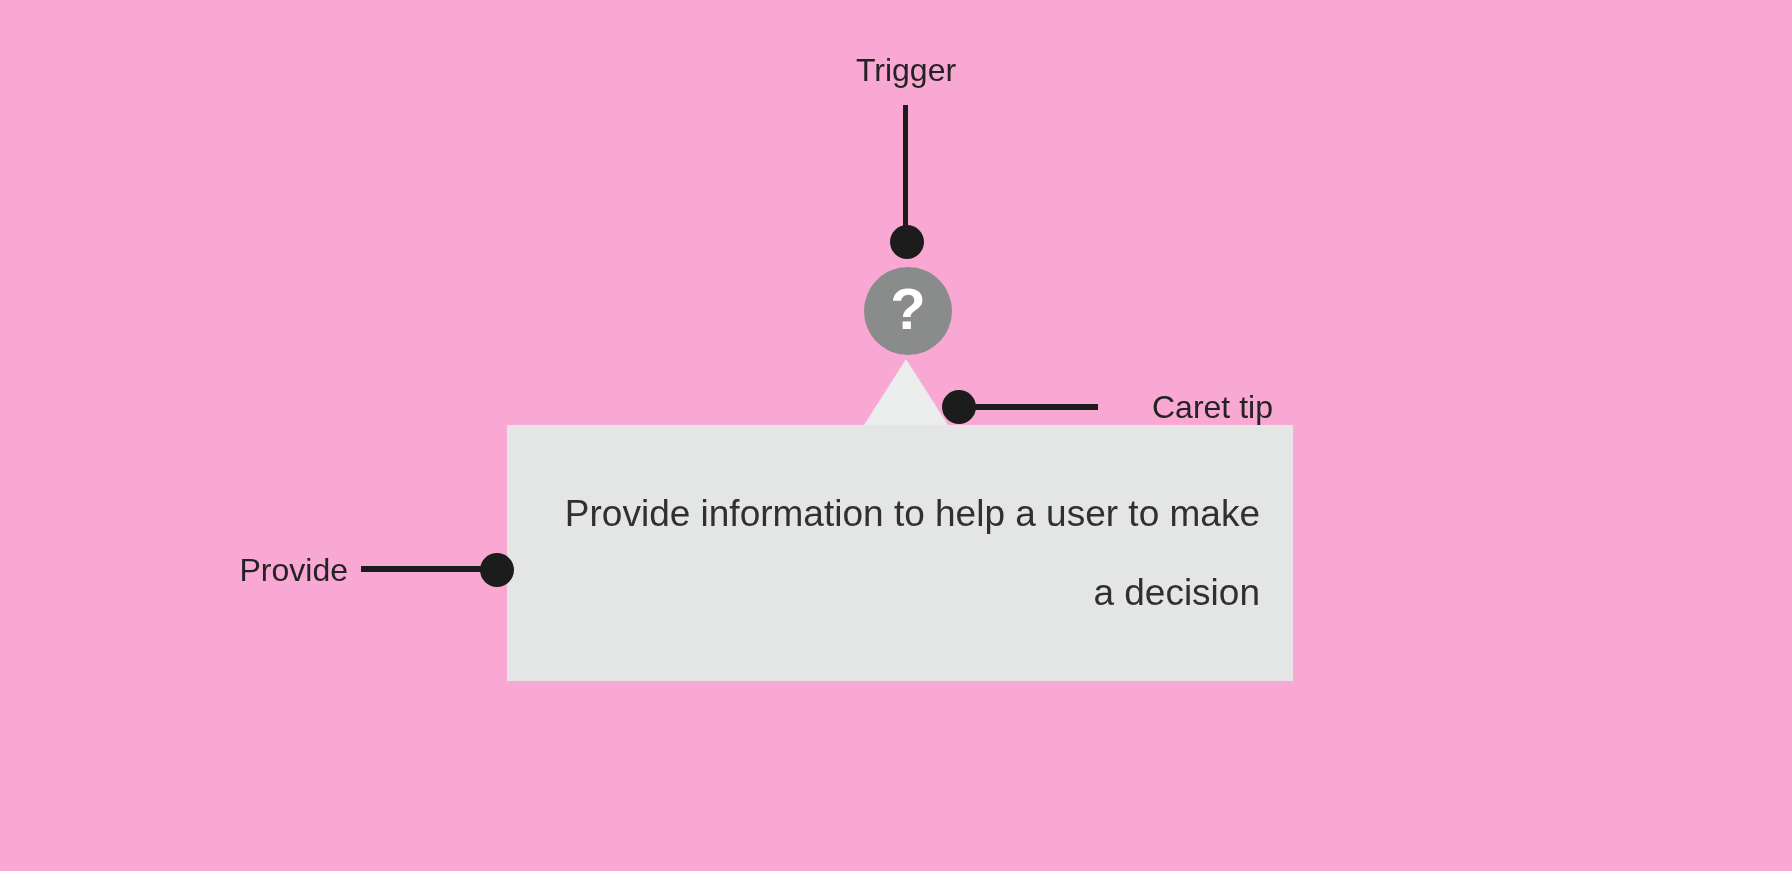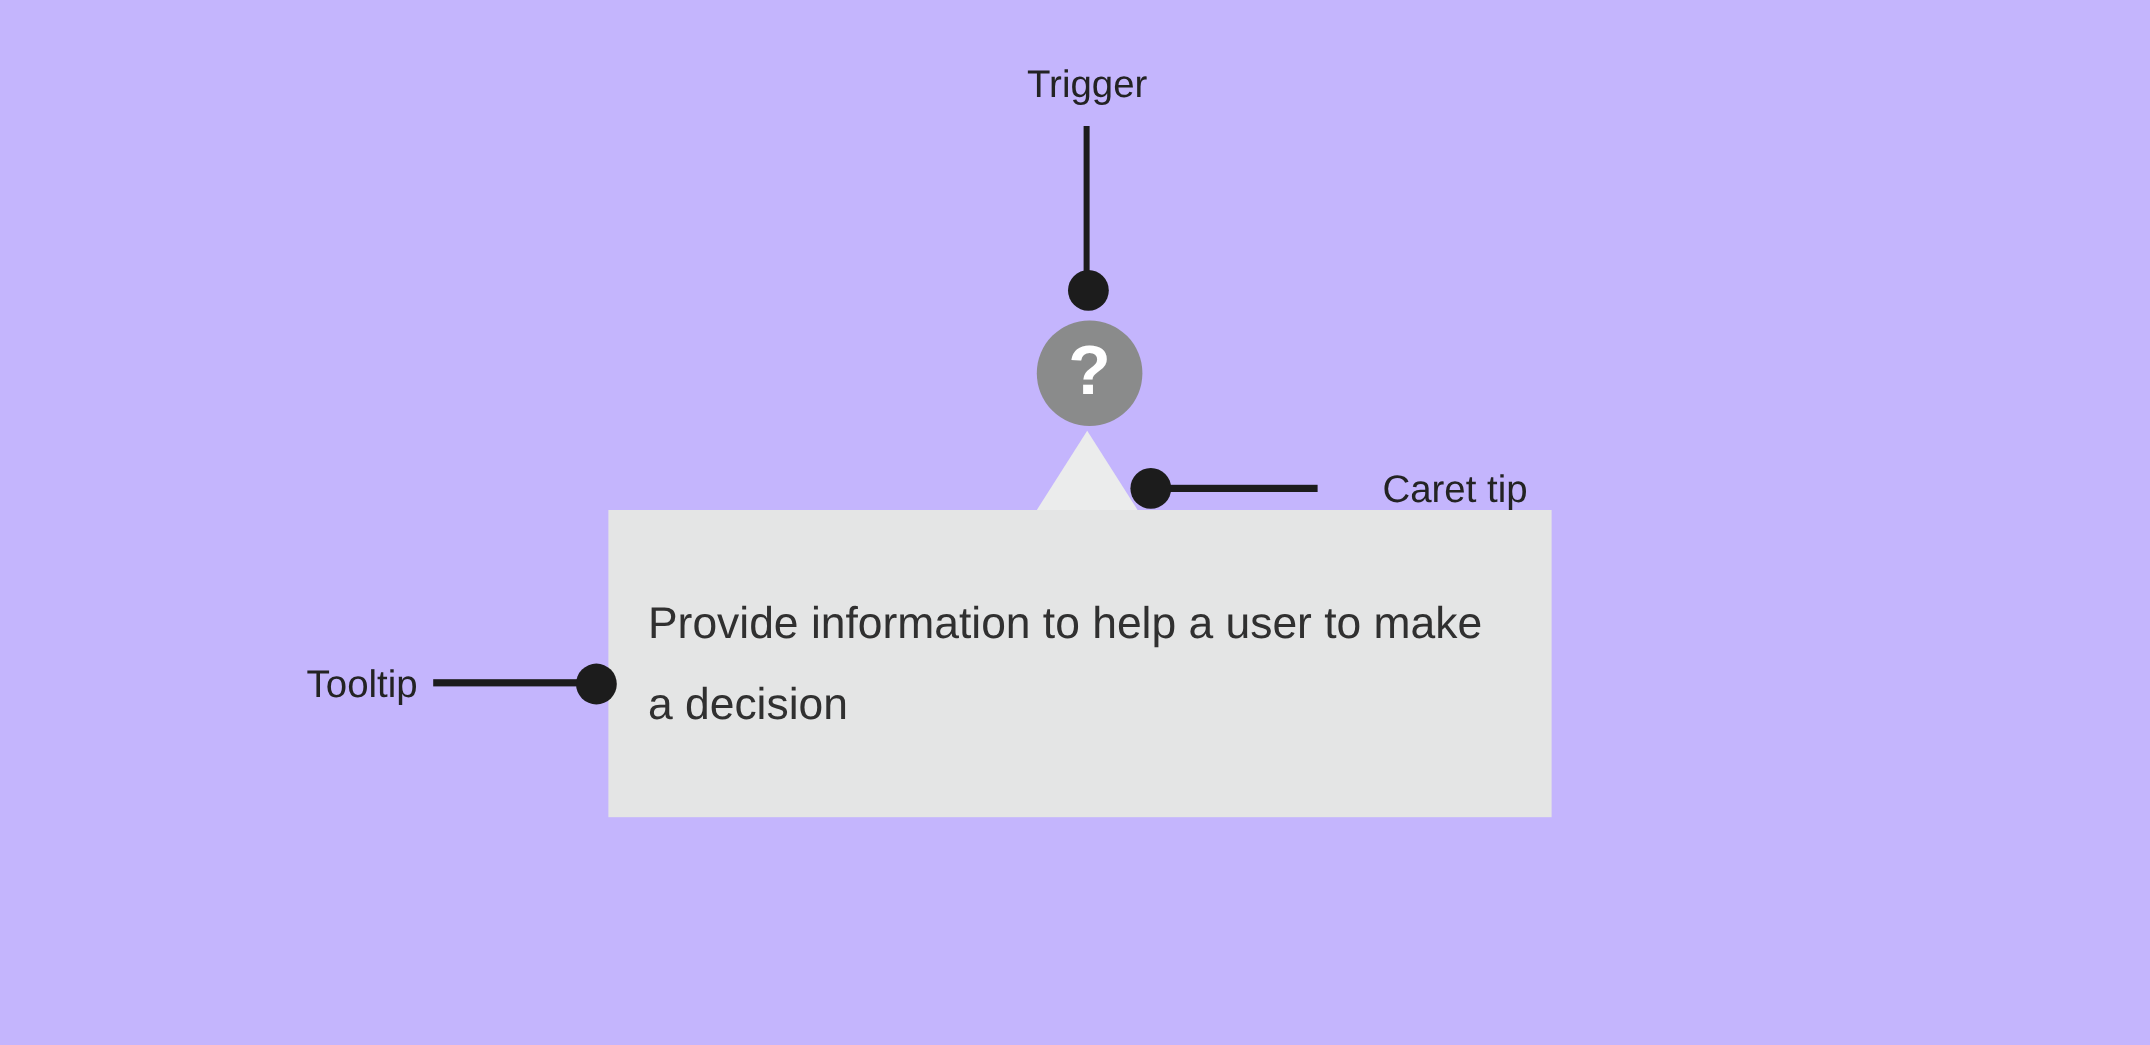--- a/index.html
+++ b/index.html
@@ -10,21 +10,21 @@
     width: 1792px;
     height: 871px;
     background: #f7f9fa;
     overflow: hidden;
     font-family: "Liberation Sans", "DejaVu Sans", sans-serif;
   }
   .stage {
     position: relative;
     width: 1792px;
     height: 871px;
-    background: #c4b5fd;
+    background: #f9a8d4;
   }
   .annot-label {
     position: absolute;
     font-size: 32px;
     line-height: 40px;
     color: #232323;
     white-space: nowrap;
   }
   .annot-line {
     position: absolute;
@@ -96,23 +96,23 @@
     width: 786px;
     height: 256px;
     background: #e4e5e5;
     display: flex;
     align-items: center;
     justify-content: center;
     z-index: 0;
   }
   .tooltip-box .tooltip-text {
     width: 720px;
-    text-align: left;
+    text-align: right;
     font-size: 37px;
-    line-height: 67px;
+    line-height: 79px;
     color: #303030;
   }
   
   .caret-tip-dot {
     left: 942px;
     top: 390px;
   }
   .caret-tip-line {
     left: 959px;
     top: 404px;
@@ -157,17 +157,17 @@
   <div class="tooltip-caret"></div>
 
   <div class="tooltip-box">
     <div class="tooltip-text">Provide information to help a user to make a decision</div>
   </div>
 
   <div class="annot-dot caret-tip-dot"></div>
   <div class="annot-line caret-tip-line"></div>
   <div class="annot-label caret-tip-label">Caret tip</div>
 
-  <div class="annot-label tooltip-label">Tooltip</div>
+  <div class="annot-label tooltip-label">Provide</div>
   <div class="annot-line tooltip-line"></div>
   <div class="annot-dot tooltip-dot"></div>
 
 </div>
 
 </body></html>

